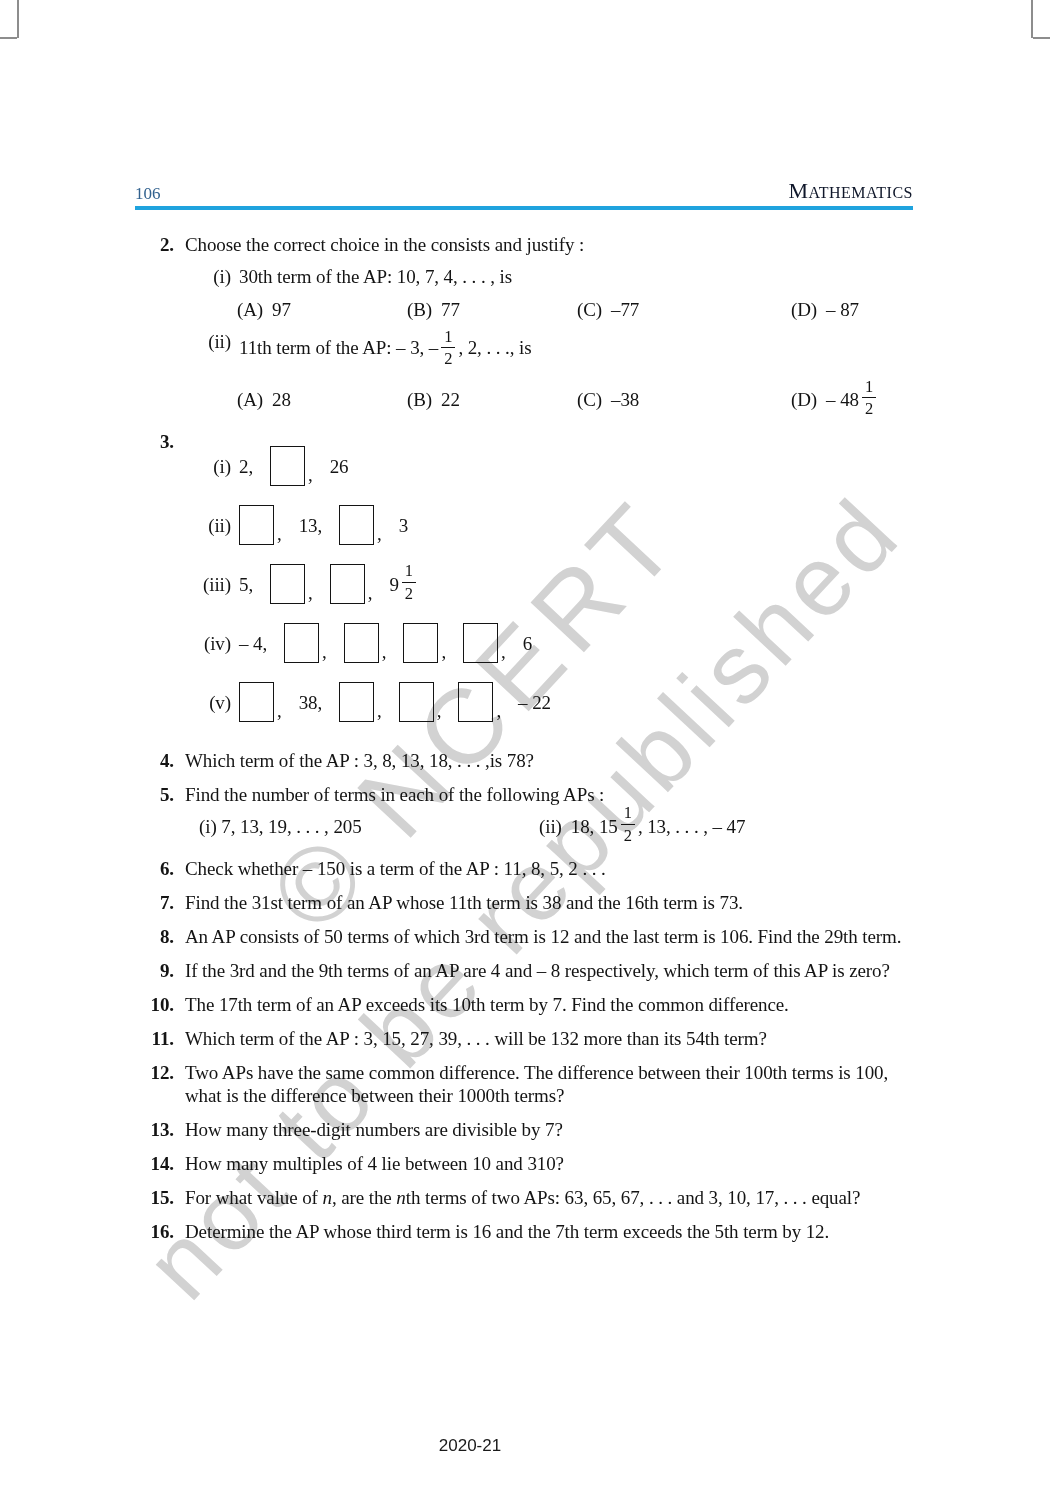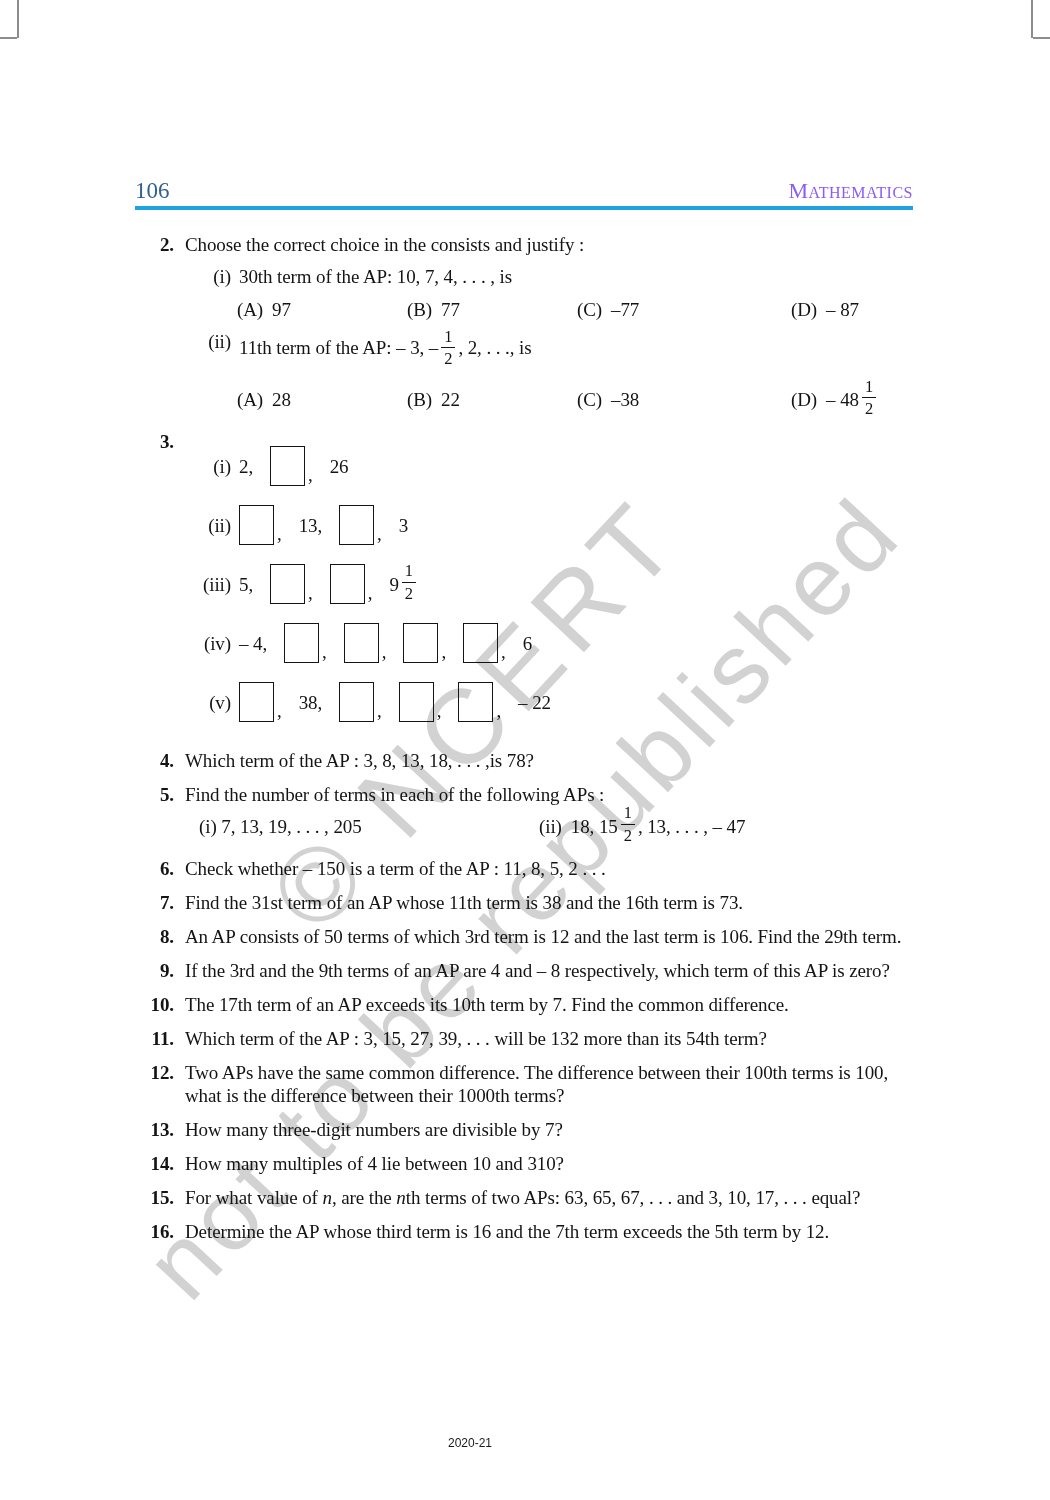--- a/index.html
+++ b/index.html
@@ -26,22 +26,22 @@
   .crop{position:absolute;background:#8d8d8d;z-index:2;}
   .crop.tl-v{left:17px;top:0;width:2px;height:38px;}
   .crop.tl-h{left:0;top:37px;width:17px;height:2px;}
   .crop.tr-v{left:1031px;top:0;width:2px;height:38px;}
   .crop.tr-h{left:1033px;top:37px;width:17px;height:2px;}
   
   .header{
     position:absolute;left:135px;top:179px;width:778px;height:25px;
     display:flex;justify-content:space-between;align-items:flex-end;z-index:1;
   }
-  .pageno{font-size:23px;color:#31618e;}
-  .subject{color:#8b5cf6;letter-spacing:0.5px;}
+  .pageno{font-size:17px;color:#31618e;}
+  .subject{color:#0f172a;letter-spacing:0.5px;}
   .subject .cap{font-size:22px;}
   .subject .rest{font-size:16px;}
   .rule{position:absolute;left:135px;top:206px;width:778px;height:4px;background:#1fa3de;z-index:1;}
   
   .main{position:absolute;left:135px;top:233px;width:780px;z-index:1;font-size:19px;line-height:23px;letter-spacing:-0.1px;}
   .q{display:flex;margin-bottom:11px;}
   .qno{flex:0 0 50px;text-align:right;padding-right:11px;box-sizing:border-box;font-weight:bold;}
   .qbody{flex:1;min-width:0;}
   .sub{display:flex;margin-top:9px;}
   .sublabel{flex:0 0 46px;text-align:right;margin-right:8px;}
@@ -75,21 +75,21 @@
   .mixed{display:inline-flex;align-items:center;}
   
   .q5row{display:flex;align-items:center;}
   .q5a{flex:0 0 340px;margin-left:14px;}
   .q5b{flex:1;display:inline-flex;align-items:center;}
   .q5b .lbl{margin-right:9px;}
   .ital{font-style:italic;}
   
   .footer{
     position:absolute;left:0;top:1436px;width:940px;text-align:center;
-    font-family:"Liberation Sans", sans-serif;font-size:12px;color:#1a1a1a;z-index:1;
+    font-family:"Liberation Sans", sans-serif;font-size:17px;color:#1a1a1a;z-index:1;
   }
 </style>
 </head>
 <body>
 
 <div class="page">
 
   <div class="wm wm1">© NCERT</div>
   <div class="wm wm2">not to be republished</div>
 

